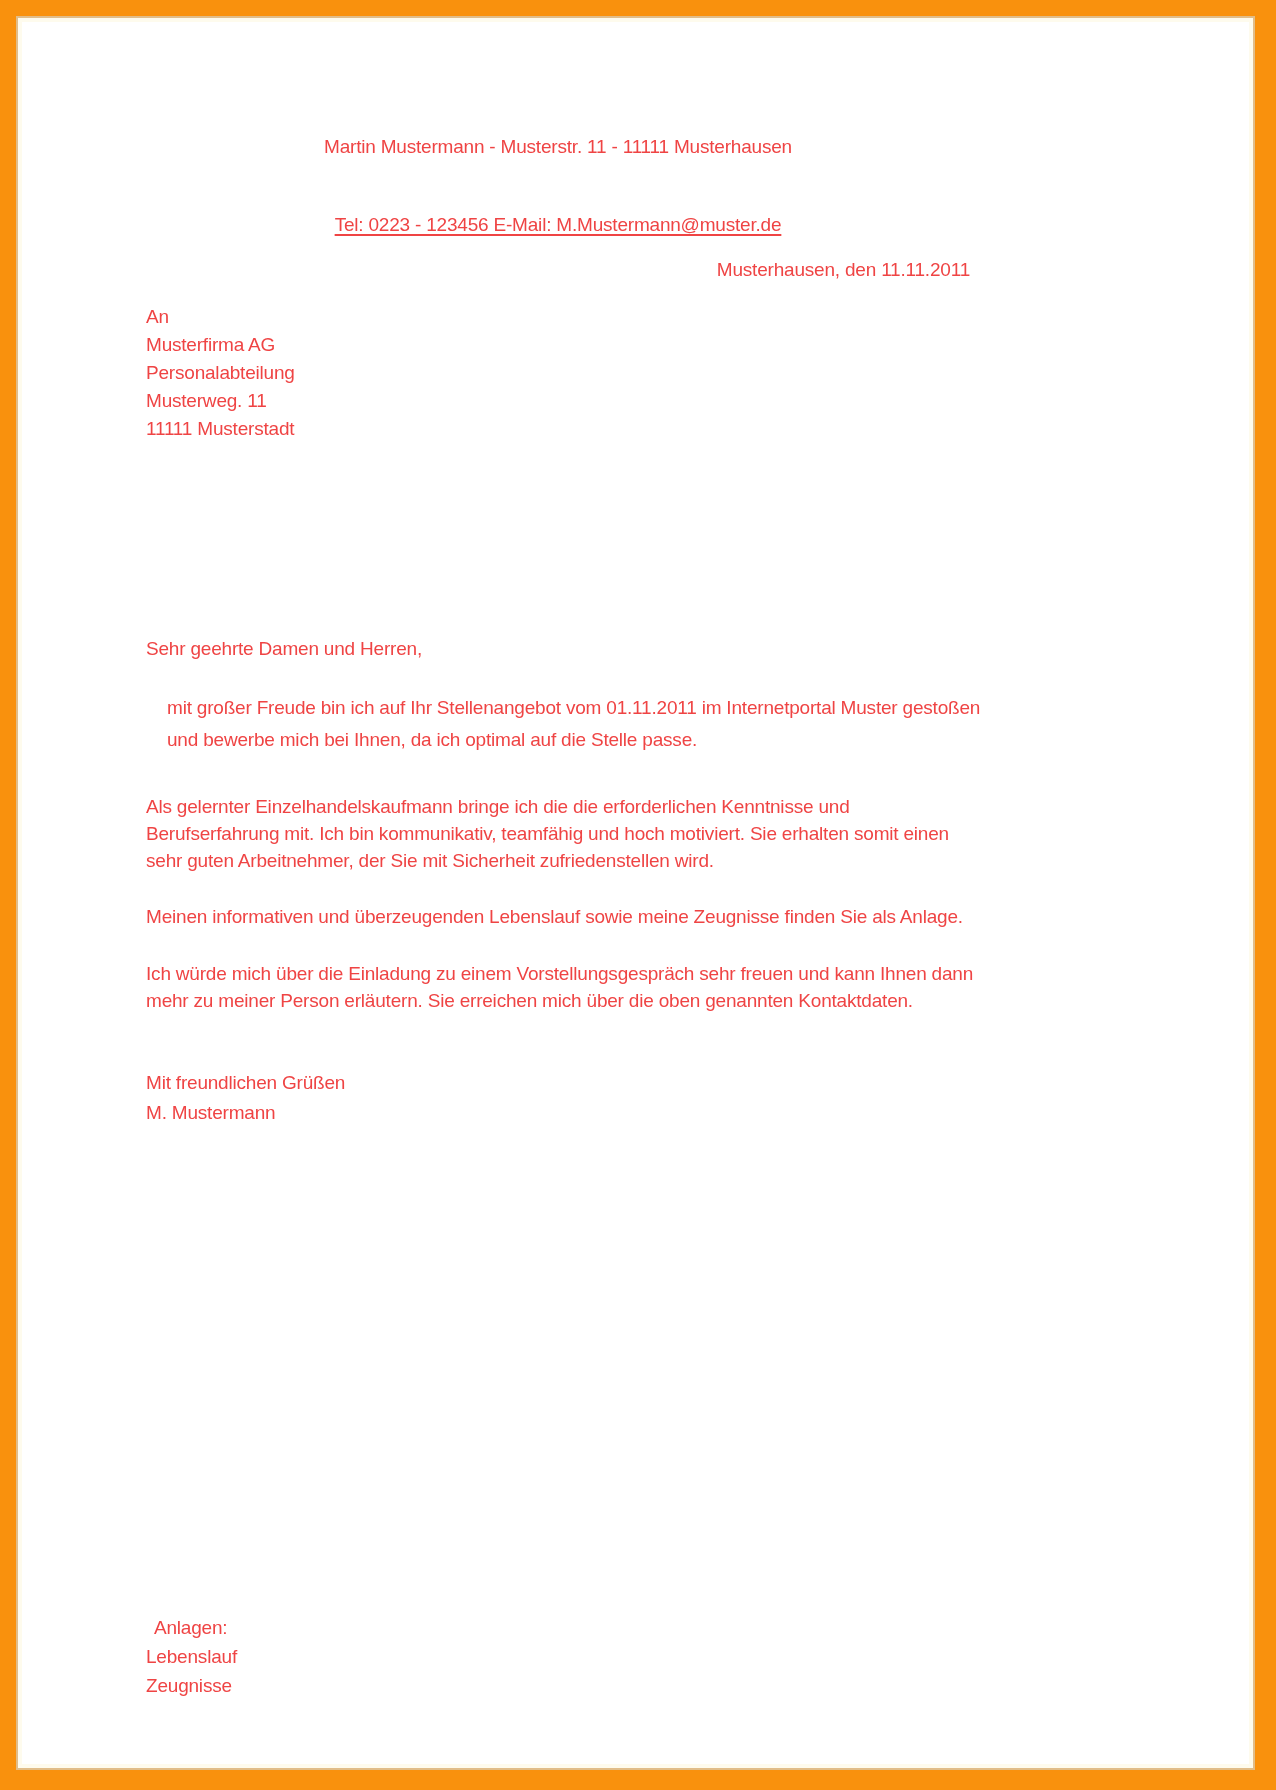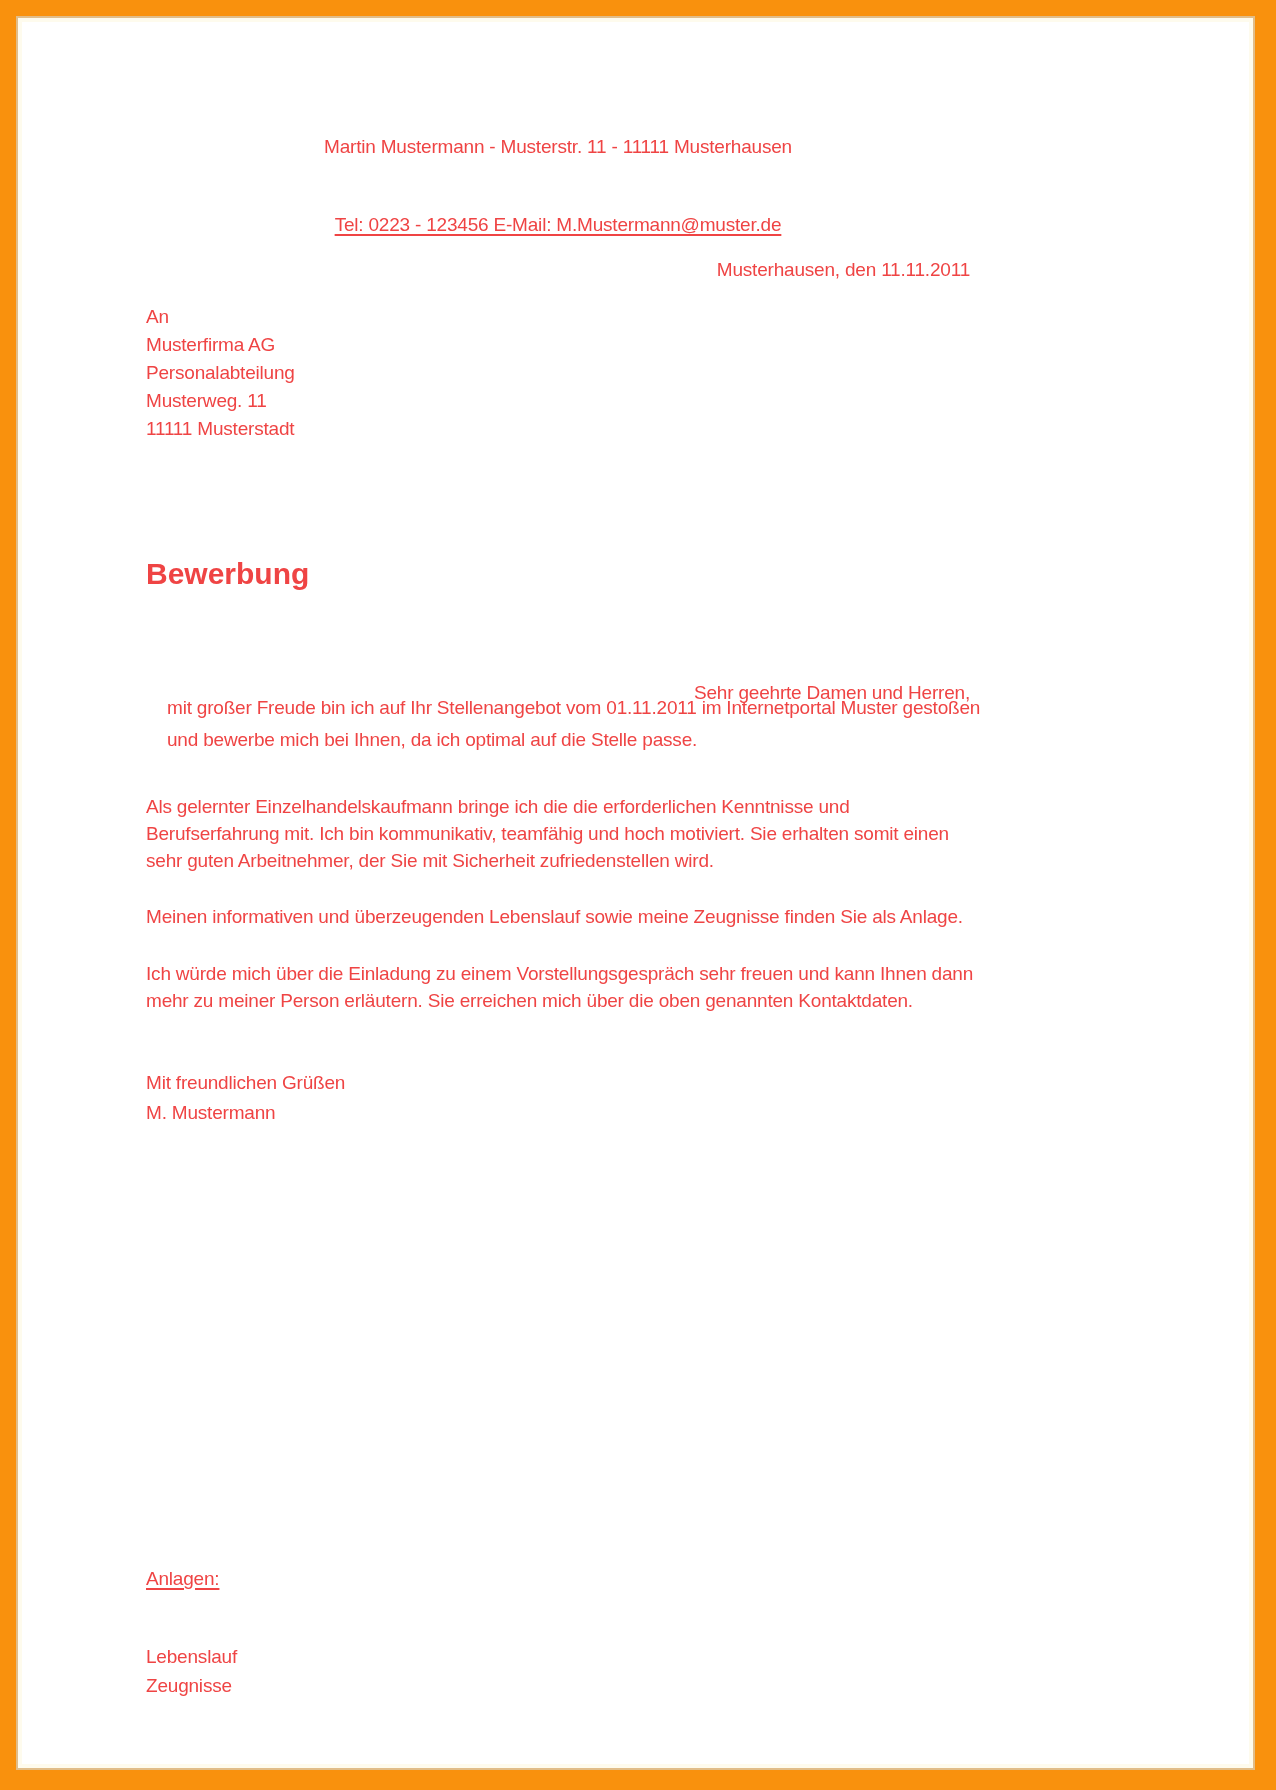--- a/index.html
+++ b/index.html
@@ -38,27 +38,27 @@
     position: absolute;
     left: 130px;
     width: 824px;
     white-space: pre;
   }
   .header-block      { top: 66px;  text-align: center; line-height: 26px; }
   .contact-line      { text-decoration: underline; text-decoration-thickness: 2px; text-underline-offset: 3px; }
   .date-line         { top: 201px; text-align: right; line-height: 26px; margin-top: 40px; }
   .recipient-block   { top: 287px; line-height: 28px; white-space: pre-line; }
   .subject-heading   { top: 539px; font-size: 30px; font-weight: bold; letter-spacing: 0; line-height: 38px; }
-  .salutation        { top: 663px; line-height: 27px; text-align: right; }
+  .salutation        { top: 619px; line-height: 27px; }
   .para-1            { top: 676px; line-height: 32px; margin-left: 21px; }
   .para-2            { top: 777px; line-height: 27px; }
   .para-3            { top: 887px; line-height: 27px; }
   .para-4            { top: 944px; line-height: 27px; }
   .closing-block     { top: 1052px; line-height: 30px; white-space: pre-line; }
-  .enclosures-head   { top: 1548px; line-height: 29px; text-decoration: underline; text-decoration-thickness: 2px; text-underline-offset: 3px; }
+  .enclosures-head   { top: 1597px; line-height: 29px; text-decoration-thickness: 2px; text-underline-offset: 3px; margin-left: 8px; }
   .enclosures-list   { top: 1626px; line-height: 29px; white-space: pre-line; }
 </style>
 </head>
 <body>
 
 <div class="page">
   <div class="content">
 
     <div class="block header-block">
       <div>Martin Mustermann - Musterstr. 11 - 11111 Musterhausen</div>
@@ -66,21 +66,20 @@
     </div>
 
     <div class="block date-line">Musterhausen, den 11.11.2011</div>
 
     <div class="block recipient-block">An
 Musterfirma AG
 Personalabteilung
 Musterweg. 11
 11111 Musterstadt</div>
 
-    <div class="block subject-heading">Bewerbung</div>
 
     <div class="block salutation">Sehr geehrte Damen und Herren,</div>
 
     <div class="block para-1">mit großer Freude bin ich auf Ihr Stellenangebot vom 01.11.2011 im Internetportal Muster gestoßen
 und bewerbe mich bei Ihnen, da ich optimal auf die Stelle passe.</div>
     <div class="block para-2">Als gelernter Einzelhandelskaufmann bringe ich die die erforderlichen Kenntnisse und
 Berufserfahrung mit. Ich bin kommunikativ, teamfähig und hoch motiviert. Sie erhalten somit einen
 sehr guten Arbeitnehmer, der Sie mit Sicherheit zufriedenstellen wird.</div>
     <div class="block para-4">Ich würde mich über die Einladung zu einem Vorstellungsgespräch sehr freuen und kann Ihnen dann
 mehr zu meiner Person erläutern. Sie erreichen mich über die oben genannten Kontaktdaten.</div>

